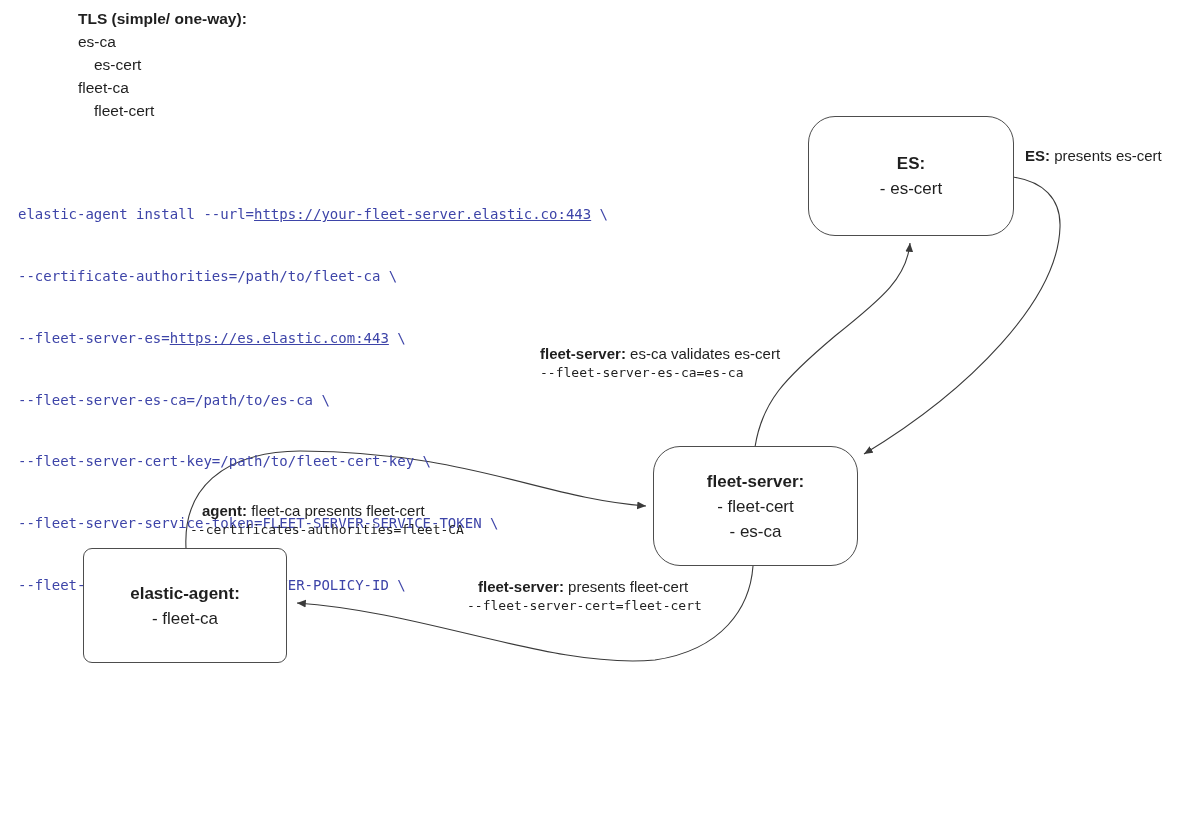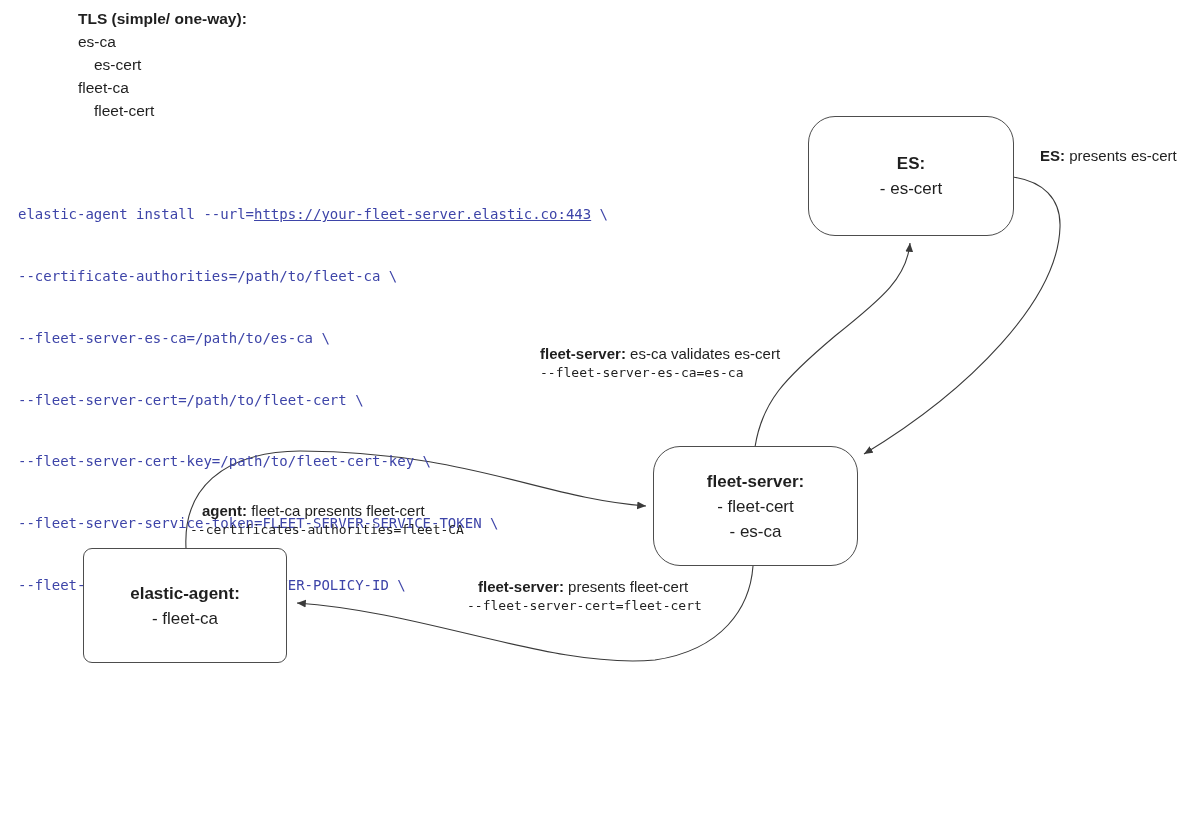--- a/index.html
+++ b/index.html
@@ -32,21 +32,21 @@
   .node-es{left:808px;top:116px;width:206px;height:120px;}
   .node-fleet{left:653px;top:446px;width:205px;height:120px;}
   .node-agent{left:83px;top:548px;width:204px;height:115px;border-radius:9px;}
 
   
   .edge-label{position:absolute;font-size:15px;line-height:19px;white-space:nowrap;}
   .edge-label .b{font-weight:bold;}
   .edge-label .mono{
     font-family:"DejaVu Sans Mono","Liberation Mono",monospace;font-size:13px;white-space:pre;
   }
-  .lbl-es-presents{left:1025px;top:146px;margin-left:15px;}
+  .lbl-es-presents{left:1025px;top:146px;}
   .lbl-fleet-validates{left:540px;top:344px;}
   .lbl-agent-validates{left:190px;top:501px;}
   .lbl-agent-validates .line1{padding-left:12px;}
   .lbl-fleet-presents{left:467px;top:577px;}
   .lbl-fleet-presents .line1{padding-left:11px;}
 </style>
 </head>
 <body>
 
 <div class="canvas">
@@ -67,22 +67,22 @@
     <div class="legend-title">TLS (simple/ one-way):</div>
     <div class="legend-item">es-ca</div>
     <div class="legend-item indent">es-cert</div>
     <div class="legend-item">fleet-ca</div>
     <div class="legend-item indent">fleet-cert</div>
   </div>
 
   <div class="code-block">
     <div class="code-line"><span>elastic-agent install --url=</span><a class="code-link">https://your-fleet-server.elastic.co:443</a><span> \</span></div>
     <div class="code-line"><span>--certificate-authorities=/path/to/fleet-ca \</span></div>
+    <div class="code-line"><span>--fleet-server-es=</span><a class="code-link">https://es.elastic.com:443</a><span> \</span></div>
     <div class="code-line"><span>--fleet-server-es-ca=/path/to/es-ca \</span></div>
-    <div class="code-line"><span>--fleet-server-cert=/path/to/fleet-cert \</span></div>
     <div class="code-line"><span>--fleet-server-cert-key=/path/to/fleet-cert-key \</span></div>
     <div class="code-line"><span>--fleet-server-service-token=FLEET-SERVER-SERVICE-TOKEN \</span></div>
     <div class="code-line"><span>--fleet-server-policy=FLEET-SERVER-POLICY-ID \</span></div>
   </div>
 
   <div class="node node-es">
     <div class="node-title">ES:</div>
     <div>- es-cert</div>
   </div>
 

